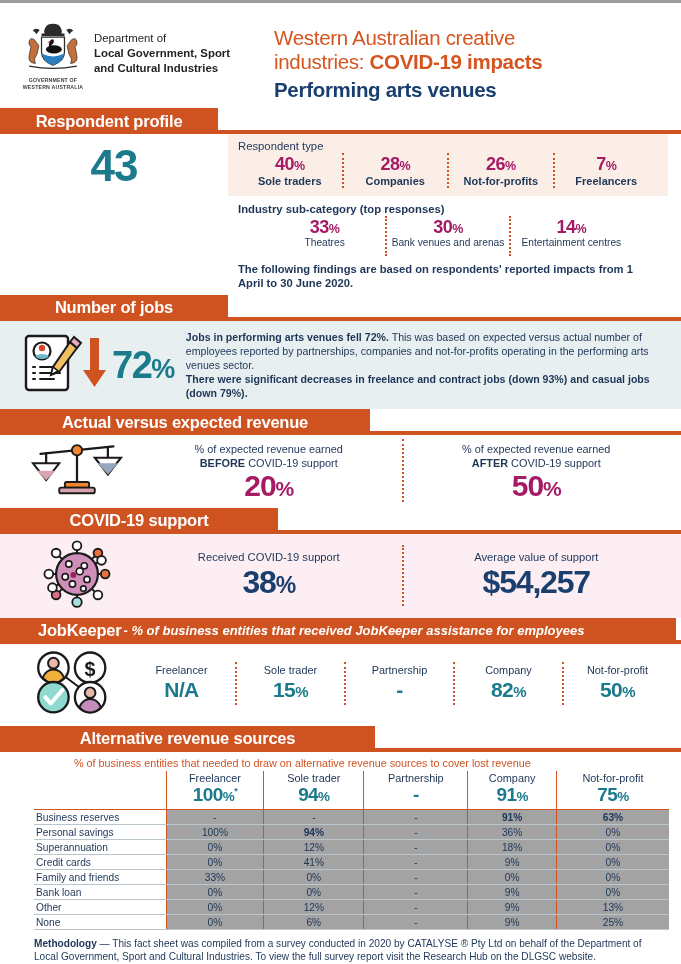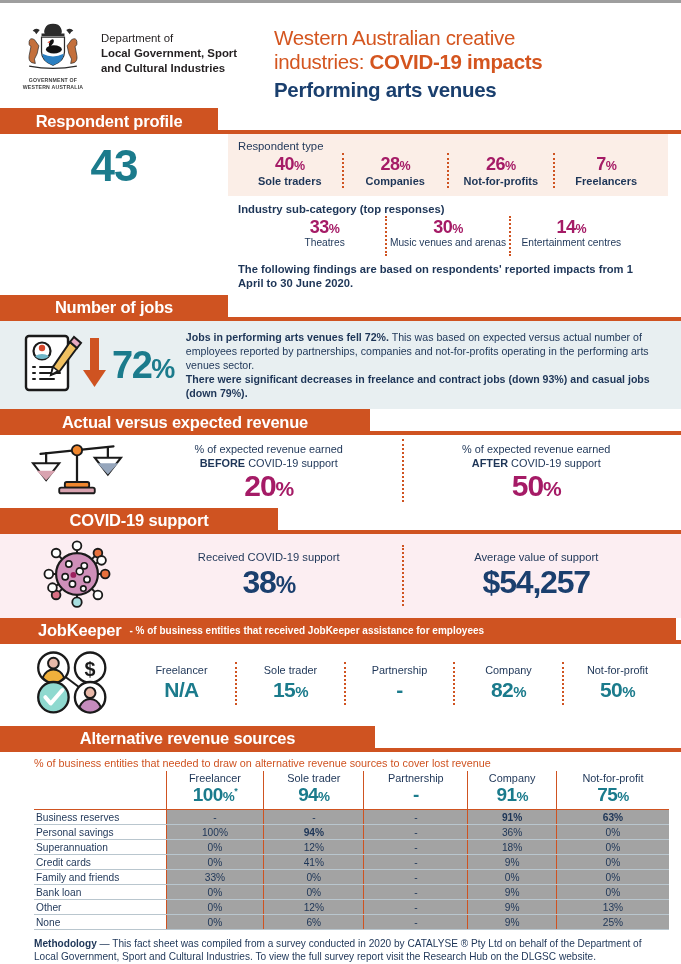--- a/index.html
+++ b/index.html
@@ -7,21 +7,21 @@
   body {
     width:681px; height:964px; position:relative;
     font-family:"Liberation Sans", sans-serif;
     color:#1d3557;
     overflow:hidden;
   }
   .page { position:relative; width:681px; height:964px; background:#fff; }
 
   
   .header { display:flex; align-items:flex-start; padding:22px 14px 6px 22px; }
-  .logo-block { display:flex; align-items:flex-start; gap:17px; width:240px; flex:0 0 240px; }
+  .logo-block { display:flex; align-items:flex-start; gap:10px; width:240px; flex:0 0 240px; }
   .crest { width:62px; }
   .crest svg { display:block; }
   .crest-cap { font-size:5.2px; font-weight:bold; color:#3d3d3d; text-align:center;
                letter-spacing:.2px; line-height:1.35; margin-top:2px; }
   .dept-text { font-size:11.4px; line-height:1.32; color:#231f20; padding-top:9px; }
   .dept-text .l1 { font-weight:normal; }
   .dept-text .l2, .dept-text .l3 { font-weight:bold; }
 
   .title-block { flex:1; padding-left:12px; padding-top:4px; }
   .title-1 { font-size:20.5px; line-height:1.16; color:#d4551f; font-weight:normal;
@@ -30,21 +30,21 @@
   .title-2 { font-size:20.5px; line-height:1.2; color:#1a3f6e; font-weight:bold;
              margin-top:4px; letter-spacing:-0.3px; }
 
   
   .bar-row { position:relative; height:26px; }
   .bar-row .rule { position:absolute; left:0; right:0; bottom:0; height:4px; background:#cf5321; }
   .bar { position:absolute; left:0; top:0; height:26px; background:#cf5321;
          color:#fff; font-weight:bold; font-size:16.5px; display:flex; align-items:center;
          justify-content:center; letter-spacing:-0.2px; }
   .bar.full { right:5px; justify-content:flex-start; padding-left:38px; }
-  .bar-sub { font-size:10px; font-weight:bold; margin-left:8px; letter-spacing:0; }
+  .bar-sub { font-size:13px; font-weight:bold; margin-left:2px; letter-spacing:0;font-style:italic; }
 
   
   .resp { display:flex; }
   .resp-left { width:228px; flex:0 0 228px; text-align:center; padding-top:10px; }
   .big43 { font-size:44px; font-weight:bold; color:#1b7b8c; line-height:1; letter-spacing:-1px; }
   .resp-left p { font-size:11.4px; line-height:1.35; color:#1d3557; margin-top:5px; padding:0 26px; }
   .resp-right { flex:1; padding-right:13px; }
 
   .panel-pink { background:#fbeee7; padding:6px 10px 8px 10px; }
   .panel-label { font-size:11.3px; color:#1d3557; margin-bottom:1px; }
@@ -98,21 +98,21 @@
   .jk-icon { width:108px; flex:0 0 108px; text-align:center; }
   .jk-cells { flex:1; display:flex; }
   .jk-cell { flex:1; text-align:center; padding:2px 3px; }
   .jk-cell + .jk-cell { border-left:2.5px dotted #cf5321; }
   .jk-lab { font-size:10.9px; color:#1d3557; line-height:1.2; }
   .jk-val { font-size:21px; font-weight:bold; color:#1b7b8c; line-height:1.25; letter-spacing:-0.6px; }
   .jk-val .sm { font-size:15px; }
 
   
   .alt-wrap { padding:5px 12px 0 34px; }
-  .alt-intro { font-size:10.8px; color:#cf5321; margin-bottom:2px; }
+  .alt-intro { font-size:10.8px; color:#cf5321; margin-bottom:2px;margin-left:40px; }
   table.alt { width:100%; border-collapse:collapse; }
   table.alt th, table.alt td { text-align:center; }
   .hdr-blank { width:132px; }
   .alt .hcell { border-left:1px solid #cf5321; padding:1px 2px 2px 2px; }
   .alt .hlab { font-size:10.9px; color:#1d3557; font-weight:normal; line-height:1.15; }
   .alt .hval { font-size:19px; font-weight:bold; color:#1b7b8c; line-height:1.2; letter-spacing:-0.6px; }
   .alt .hval .sm { font-size:13.5px; }
   .alt .hval .star { font-size:9px; vertical-align:super; }
   .alt tbody tr { background:#a3a3a3; }
   .alt tbody td { font-size:10.2px; color:#1d3557; padding:1.5px 2px; border-bottom:1px solid #b9c6ce; }
@@ -217,21 +217,21 @@
       </div>
       <div class="subcat">
         <div class="panel-label" style="font-weight:bold">Industry sub-category (top responses)</div>
         <div class="stat-row" id="subcategories">
             <div class="stat-cell">
               <div class="stat-pct">33<span class="sm">%</span></div>
               <div class="stat-lab">Theatres</div>
             </div>
             <div class="stat-cell">
               <div class="stat-pct">30<span class="sm">%</span></div>
-              <div class="stat-lab">Music venues and arenas</div>
+              <div class="stat-lab">Bank venues and arenas</div>
             </div>
             <div class="stat-cell">
               <div class="stat-pct">14<span class="sm">%</span></div>
               <div class="stat-lab">Entertainment centres</div>
             </div>
           </div>
       </div>
       <div class="findings">The following findings are based on respondents' reported impacts from 1 April to 30 June 2020.</div>
     </div>
   </div>

